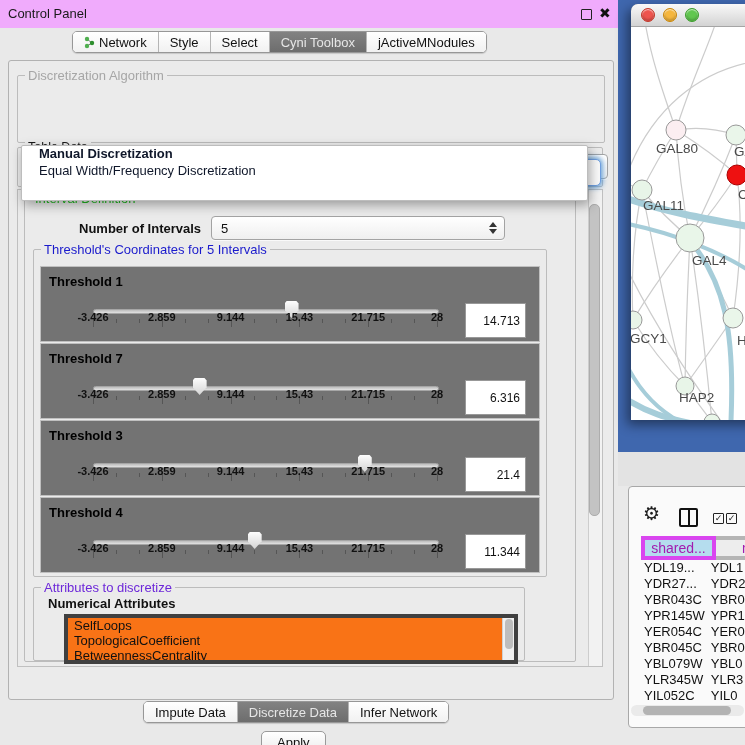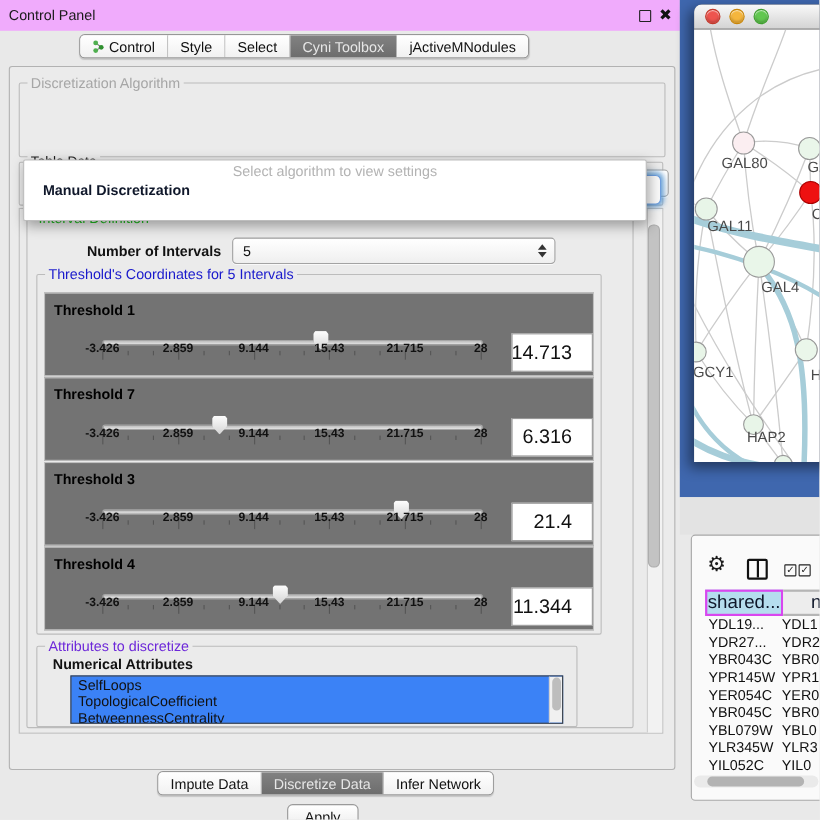--- a/index.html
+++ b/index.html
@@ -43,43 +43,43 @@
         border:1px solid #a6a6a6;border-radius:3px}
   .thumb{position:absolute;top:34px;width:14px;height:17px;transform:translateX(-50%);
         background:linear-gradient(#fdfdfd,#d4d4d4);
         clip-path:polygon(15% 0,85% 0,100% 15%,100% 55%,50% 100%,0 55%,0 15%);
         filter:drop-shadow(0 0 1px #777)}
   .ticks{position:absolute;left:52px;top:52px;width:344px;height:8px}
   .tick{position:absolute;top:0;width:1px;background:#555}
   .ticklbls{position:absolute;left:52px;top:44px;width:316px;height:12px}
   .ticklbl{position:absolute;transform:translateX(-50%);font-size:11px;font-weight:bold;color:#111;white-space:nowrap}
   .valbox{position:absolute;left:424px;top:36px;width:54px;height:33px;background:#fff;border:1px solid #989898;
-        font-size:18px;display:flex;align-items:center;justify-content:flex-end;padding-right:18px;color:#111}
-  #attr-list{position:absolute;left:30px;top:26px;width:446px;height:42px;background:#3b82f6;border:1px solid #404040;overflow:hidden}
+        font-size:12px;display:flex;align-items:center;justify-content:flex-end;padding-right:5px;color:#111}
+  #attr-list{position:absolute;left:30px;top:26px;width:446px;height:42px;background:#f97316;border:4px solid #404040;overflow:hidden}
   #attr-list .item{font-size:13px;line-height:15px;padding-left:6px;color:#111;white-space:nowrap}
   #attr-vtrack{position:absolute;right:0;top:0;width:11px;height:100%;background:#f0f0f0;border-left:1px solid #d0d0d0}
   #attr-vthumb{position:absolute;right:1px;top:1px;width:8px;height:30px;border-radius:4px;background:#bdbdbd}
   #apply{left:252px;top:670px;height:21px;padding:0 15px;font-size:13px;color:#111;background:linear-gradient(#ffffff,#ebebeb);
         border:1px solid #9a9a9a;border-radius:5px;display:flex;align-items:center;z-index:3}
   
   #blue{left:618px;top:0;width:127px;height:452px;background:#3f67ae}
   #macwin{left:631px;top:4px;width:131px;height:416px;border-radius:7px 0 0 0;background:#737373;
         box-shadow:-4px 5px 12px rgba(0,0,0,.45)}
   #mactb{position:absolute;left:0;top:0;right:0;height:22px;border-radius:7px 0 0 0;
         background:linear-gradient(#f9f9f9,#d3d3d3);border-bottom:1px solid #a5a5a5;display:flex;align-items:center;gap:8px;padding-left:10px}
   .light{width:12px;height:12px;border-radius:50%;box-shadow:inset 0 1px 1px rgba(255,255,255,.7),inset 0 -2px 2px rgba(0,0,0,.18)}
   #canvas{position:absolute;left:0;top:23px;right:0;bottom:0;background:#fff;overflow:hidden}
   #tp-bar{left:618px;top:452px;width:127px;height:34px;background:#e3e3e3}
   #tp-card{left:628px;top:486px;width:117px;height:240px;background:#fafafa;border:1px solid #a8a8a8;border-radius:4px 0 0 4px;overflow:hidden}
   #tp-gear{position:absolute;left:14px;top:17px;font-size:19px;color:#1c1c1c;line-height:19px}
   #tp-split{position:absolute;left:50px;top:21px;width:15px;height:15px;border:2px solid #111;border-radius:2px}
   #tp-split:before{content:"";position:absolute;left:50%;top:0;bottom:0;width:2px;background:#111;transform:translateX(-50%)}
   .cb{position:absolute;top:26px;width:9px;height:9px;border:1.5px solid #222;border-radius:1px;font-size:9px;line-height:9px;text-align:center;color:#222}
   #tp-head{position:absolute;left:12px;top:49px;height:24px;display:flex}
-  .hcell{font-size:17px;display:flex;align-items:center;justify-content:center;border:2px solid #d946ef;color:#0f172a}
+  .hcell{font-size:14px;display:flex;align-items:center;justify-content:center;border:4px solid #d946ef;color:#a21caf}
   .hcell.c1{width:67px;background:#b5ddee}
   .hcell.c2{width:60px;background:#ededed;border-left:none;border-color:#b5b5b5}
   #tp-rows{position:absolute;left:12px;top:73px;width:110px}
   .trow{display:flex;height:16px;font-size:13px;color:#111}
   .trow .c1{width:67px;padding-left:3px;white-space:nowrap;overflow:hidden}
   .trow .c2{width:43px;padding-left:4px;white-space:nowrap;overflow:hidden}
   #tp-hscroll{position:absolute;left:2px;right:2px;top:218px;height:11px;background:#eaeaea;border-radius:6px}
   #tp-hthumb{position:absolute;left:12px;top:1px;width:88px;height:9px;background:#b3b3b3;border-radius:5px}
   svg text{font-family:"Liberation Sans","DejaVu Sans",sans-serif}
 </style>
@@ -94,21 +94,21 @@
 
 <div class="abs seg" style="left:72px;top:31px" id="top-tabs">
     <div class="tab">
       <svg width="11" height="13">
         <line x1="3" y1="3" x2="8" y2="7" stroke="#7a7a7a"></line>
         <line x1="3" y1="10" x2="8" y2="7" stroke="#7a7a7a"></line>
         <circle cx="3" cy="3" r="2.2" fill="#4faf4f"></circle>
         <circle cx="3" cy="10" r="2.2" fill="#4faf4f"></circle>
         <circle cx="8" cy="7" r="2.2" fill="#2e8f2e"></circle>
       </svg>
-      <span>Control</span>
+      <span>Network</span>
     </div>
     <div class="tab">
       <span>Style</span>
     </div>
     <div class="tab">
       <span>Select</span>
     </div>
     <div class="tab sel">
       <span>Cyni Toolbox</span>
     </div>
@@ -118,22 +118,22 @@
   </div>
 
 <div class="abs" id="outer">
 
   <div class="group" style="left:8px;top:14px;width:586px;height:66px">
     <span class="legend" style="color:#a6a6a6">Discretization Algorithm</span>
   </div>
   <div class="abs" id="focus-combo"></div>
 
   <div class="abs" id="popup">
-    <div class="ph">Select algorithm to view settings</div>
   <div class="opt first">Manual Discretization</div>
+      <div class="opt">Equal Width/Frequency Discretization</div>
     </div>
 
   <div class="group" style="left:8px;top:86px;width:584px;height:38px">
     <span class="legend" style="color:#1a1a1a;font-size:12.5px">Table Data</span>
     <div class="combo" style="left:8px;top:6px;width:562px;height:23px">
       <span>galFiltered.sif default node</span>
       <span class="stepper">
           <span class="up"></span>
           <span class="dn"></span>
         </span>

